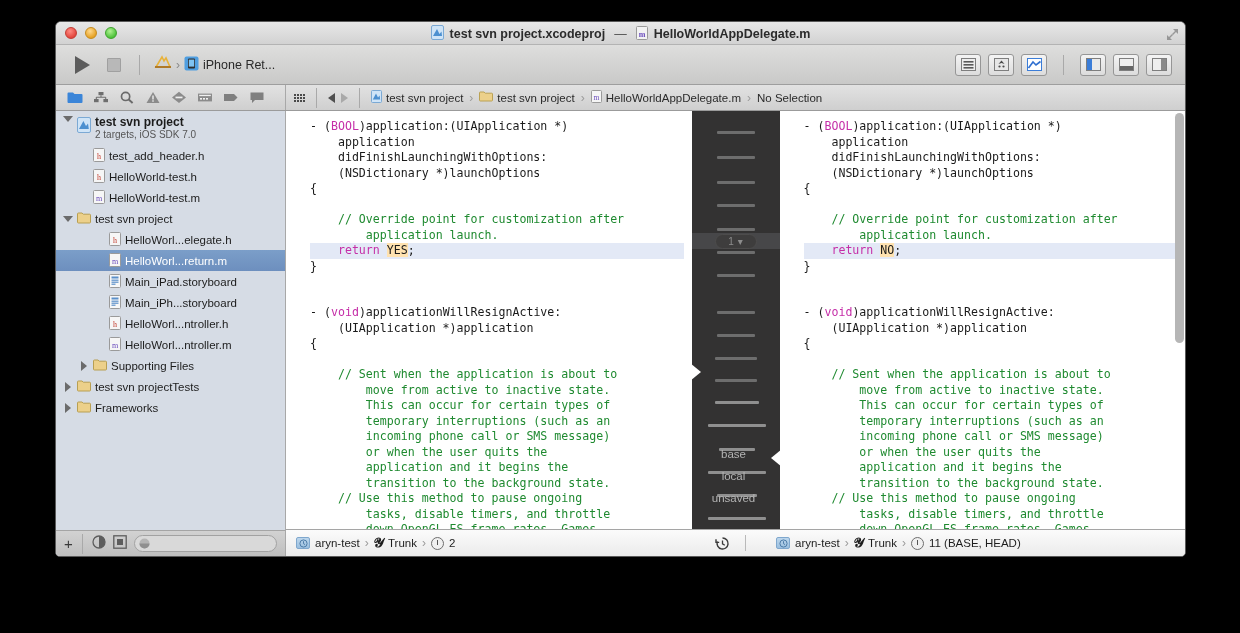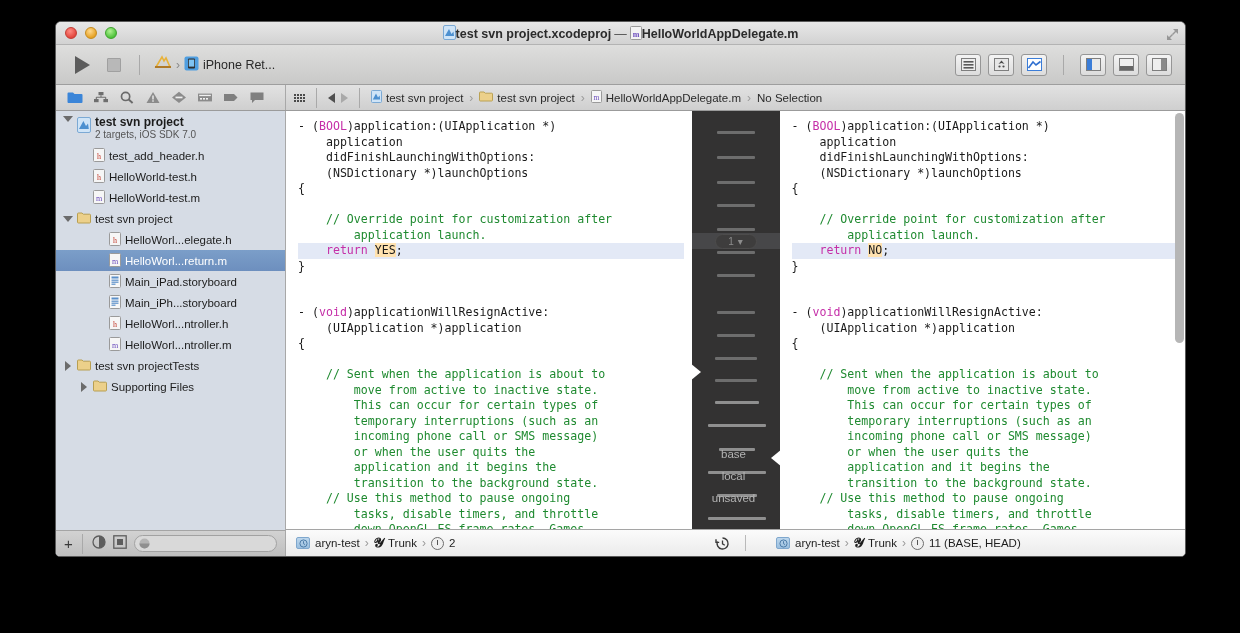--- a/index.html
+++ b/index.html
@@ -30,21 +30,21 @@
     flex: none;
   }
   .traffic { position: absolute; left: 9px; top: 5px; display: flex; gap: 8px; }
   .tl { width: 12px; height: 12px; border-radius: 50%; }
   .tl.red   { background: radial-gradient(circle at 40% 32%, #ff8b83, #e2463d 72%); border:1px solid #c23c33; }
   .tl.amber { background: radial-gradient(circle at 40% 32%, #ffd98d, #e5a123 72%); border:1px solid #c58b1d; }
   .tl.green { background: radial-gradient(circle at 40% 32%, #b0f292, #4dc13a 72%); border:1px solid #3ea32d; }
   .title-text {
     position: absolute; left: 0; right: 0; top: 3px;
     font-size: 12.5px; font-weight: bold; color: #2b2b2b;
-    display: flex; align-items: center; justify-content: center; 
+    display: flex; align-items: center; justify-content: center; gap: 6px;
   }
   .title-sep { font-weight: normal; color: #4a4a4a; padding: 0 3px; }
   .resize-ico { position: absolute; right: 6px; top: 5px; width: 13px; height: 13px; opacity: .6; }
 
   
   .toolbar {
     height: 40px;
     background: linear-gradient(to bottom,#dededd 0%,#c9c9c8 100%);
     border-bottom: 1px solid #9e9e9e;
     display: flex; align-items: center; padding: 0 10px; gap: 0;
@@ -113,21 +113,21 @@
   .filter-field { flex:1; height:17px; border-radius:9px; border:1px solid #a2a2a2;
     background:#d9d9d9; display:flex; align-items:center; padding:0 4px; }
 
   
   .editors { flex:1; display:flex; flex-direction:column; min-width:0; }
   .panes { flex:1; display:flex; min-height:0; position:relative; background:#fff; }
   .pane { flex:1; position:relative; overflow:hidden; background:#fff; min-width:0; }
   .code {
     font-family:"DejaVu Sans Mono","Liberation Mono",monospace;
     font-size:11.6px; line-height:15.5px; white-space:pre-wrap;
-    padding:8px 8px 0 12px; color:#1a1a1a;
+    padding:8px 8px 0 24px; color:#1a1a1a;
   }
   .kw { color:#c52ea8; }
   .cm { color:#1f8a30; }
   .hl-line { background:#e3e9f6; }
   .hl-tok { background:#ffe2b0; }
   .pane-scroll { position:absolute; right:1px; top:2px; width:9px; height:230px;
     background:#b6b6b6; border-radius:5px; }
 
   
   .gutter { width:88px; background:#333232; position:relative; flex:none; }
@@ -474,36 +474,45 @@
           </div>
           <div class="row">
             <span class="disc" style="margin-left:38px"></span>
             <span><svg width="12" height="14" viewBox="0 0 12 14">
                 <rect x="0.5" y="0.5" width="11" height="13" rx="1" fill="#f6f6f6" stroke="#9a9a9a"></rect>
                 <text x="6" y="10.5" font-size="8" text-anchor="middle" fill="#6a4bbd" font-family="Liberation Serif, serif">m</text>
               </svg></span>
             <span>HelloWorl...ntroller.m</span>
           </div>
           <div class="row">
+            <span class="disc" style="margin-left:22px">
+              <span class="tr"></span>
+            </span>
+            <span><svg width="14" height="12" viewBox="0 0 14 12">
+                <path d="M0.5 1.9 a.9 .9 0 0 1 .9-.9 H5 l1.3 1.2 H12.6 a.9 .9 0 0 1 .9 .9 V10.1 a.9 .9 0 0 1 -.9 .9 H1.4 a.9 .9 0 0 1 -.9-.9 Z" fill="#ecd08a" stroke="#b89f52"></path>
+              </svg></span>
+            <span>Supporting Files</span>
+          </div>
+          <div class="row">
             <span class="disc" style="margin-left:6px">
               <span class="tr"></span>
             </span>
             <span><svg width="14" height="12" viewBox="0 0 14 12">
                 <path d="M0.5 1.9 a.9 .9 0 0 1 .9-.9 H5 l1.3 1.2 H12.6 a.9 .9 0 0 1 .9 .9 V10.1 a.9 .9 0 0 1 -.9 .9 H1.4 a.9 .9 0 0 1 -.9-.9 Z" fill="#ecd08a" stroke="#b89f52"></path>
               </svg></span>
             <span>test svn projectTests</span>
           </div>
           <div class="row">
-            <span class="disc" style="margin-left:22px">
+            <span class="disc" style="margin-left:6px">
               <span class="tr"></span>
             </span>
             <span><svg width="14" height="12" viewBox="0 0 14 12">
                 <path d="M0.5 1.9 a.9 .9 0 0 1 .9-.9 H5 l1.3 1.2 H12.6 a.9 .9 0 0 1 .9 .9 V10.1 a.9 .9 0 0 1 -.9 .9 H1.4 a.9 .9 0 0 1 -.9-.9 Z" fill="#ecd08a" stroke="#b89f52"></path>
               </svg></span>
-            <span>Supporting Files</span>
+            <span>Frameworks</span>
           </div>
         </div>
       <div class="nav-footer">
         <span style="font-size:15px;color:#3a3a3a;line-height:1">+</span>
         <span class="vsep" style="margin:0 2px"></span>
         <span>
           <svg width="14" height="14" viewBox="0 0 14 14">
               <circle cx="7" cy="7" r="6" fill="none" stroke="#5d5d5d" stroke-width="1.3"></circle>
               <path d="M7 1 A6 6 0 0 1 7 13 Z" fill="#5d5d5d"></path>
             </svg>

